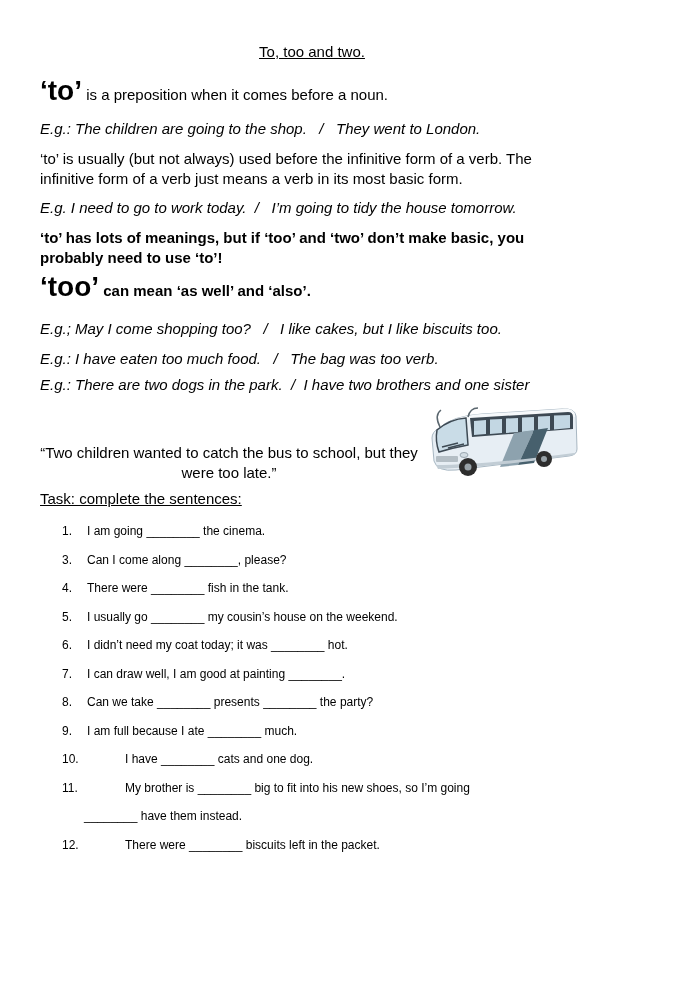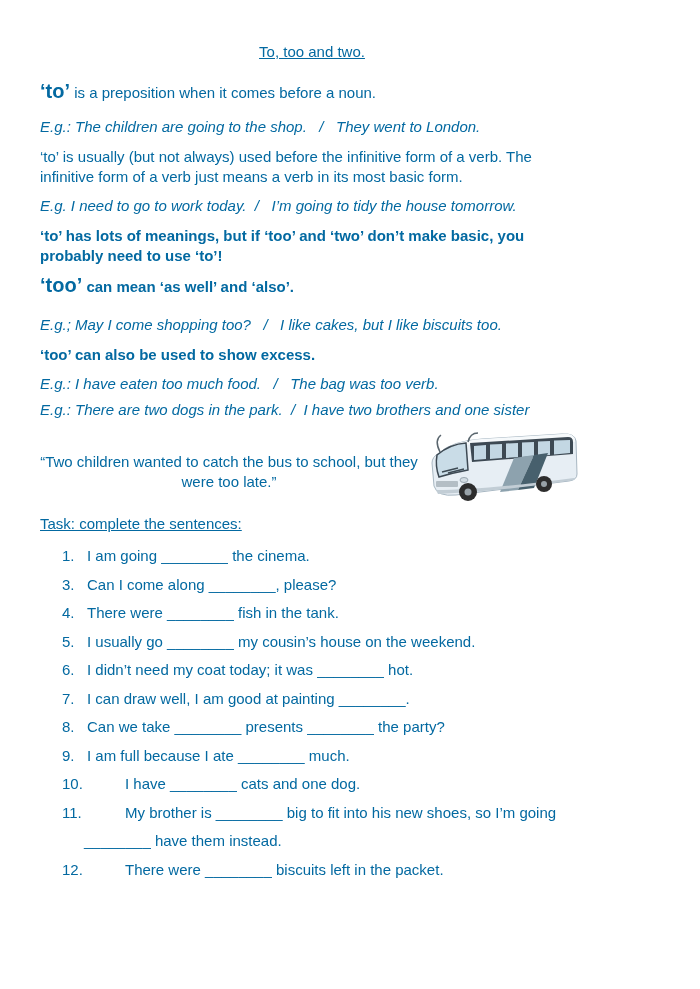--- a/index.html
+++ b/index.html
@@ -1,51 +1,51 @@
 <!DOCTYPE html>
 <html><head>
 <meta charset="utf-8">
 <style>
   html,body { margin:0; padding:0; background:#ffffff; }
   .page {
     width:624px; height:989px; background:#ffffff; overflow:hidden;
-    font-family:"Liberation Sans", sans-serif; color:#0369a1;
+    font-family:"Liberation Sans", sans-serif; color:#000000;
     position:relative; box-sizing:border-box;
   }
   .content { padding:42px 40px 0 40px; box-sizing:border-box; }
 
   .title {
     font-size:15px; line-height:20px; text-align:center;
     text-decoration:underline; margin:0 0 16px 0;
   }
 
   p { font-size:15px; line-height:20px; margin:0 0 10px 0; white-space:pre-wrap; }
   p.term-line { line-height:26px; margin-bottom:11px; }
-  .term { font-size:20px; font-weight:700;text-align:center; }
+  .term { font-size:28px; font-weight:700;text-align:center; }
   .rest-bold { font-weight:700;text-align:center; }
   p.eg { font-style:italic; }
   p.note { font-weight:700; }
 
   p.mb9  { margin-bottom:9px; }
   p.mb6  { margin-bottom:6px; }
   p.mb15 { margin-bottom:15px; }
   p.mb12 { margin-bottom:12px; }
   p.mb8  { margin-bottom:8px; }
 
-  .quote-row { display:flex; align-items:center; margin:0 0 6px 0; min-height:80px; }
+  .quote-row { display:flex; align-items:flex-end; margin:0 0 6px 0; min-height:80px; }
   .quote { flex:1; text-align:center; font-size:15px; line-height:20px; padding:8px 6px 0 0; white-space:pre-wrap; }
   .bus-box { width:160px; height:80px; flex:none; }
 
   .task-heading {
     font-size:15px; line-height:20px; text-decoration:underline;
     margin:0 0 8px 0;
   }
 
   ul.sentences { list-style:none; margin:0; padding:0 0 0 22px; }
-  ul.sentences li { font-size:15px; line-height:28.5px; }
+  ul.sentences li { font-size:12px; line-height:28.5px; }
   .num { display:inline-block; width:25px; }
   .num.wide { width:63px; }
   .wrap-indent { display:inline-block; width:22px; }
   .seg-text { white-space:pre-wrap; }
   .seg-blank { white-space:pre; cursor:text; }
 </style>
 </head>
 <body>
 
 <div class="page">
@@ -60,21 +60,20 @@
     <p class="mb9">‘to’ is usually (but not always) used before the infinitive form of a verb. The infinitive form of a verb just means a verb in its most basic form.</p>
 
     <p class="eg">E.g. I need to go to work today.  /   I’m going to tidy the house tomorrow.</p>
 
     <p class="note mb6">‘to’ has lots of meanings, but if ‘too’ and ‘two’ don’t make basic, you probably need to use ‘to’!</p>
 
     <p class="term-line mb15"><span class="term">‘too’</span><span class="rest-bold"> can mean ‘as well’ and ‘also’.</span></p>
 
     <p class="eg">E.g.; May I come shopping too?   /   I like cakes, but I like biscuits too.</p>
 
-    <p class="note mb9">‘too’ can also be used to show excess.</p>
 
     <p class="eg mb6">E.g.: I have eaten too much food.   /   The bag was too verb.</p>
 
 
     <p class="eg mb8">E.g.: There are two dogs in the park.  /  I have two brothers and one sister</p>
 
     <div class="quote-row">
       <div class="quote">“Two children wanted to catch the bus to school, but they were too late.”</div>
       <div class="bus-box">
         <svg width="160" height="80" viewBox="0 0 160 80">

